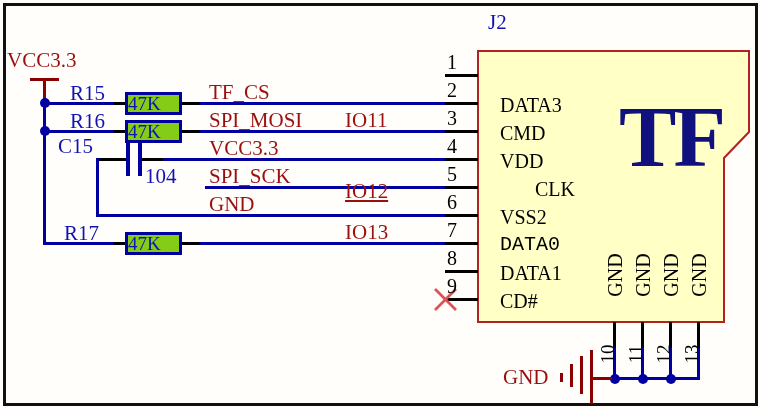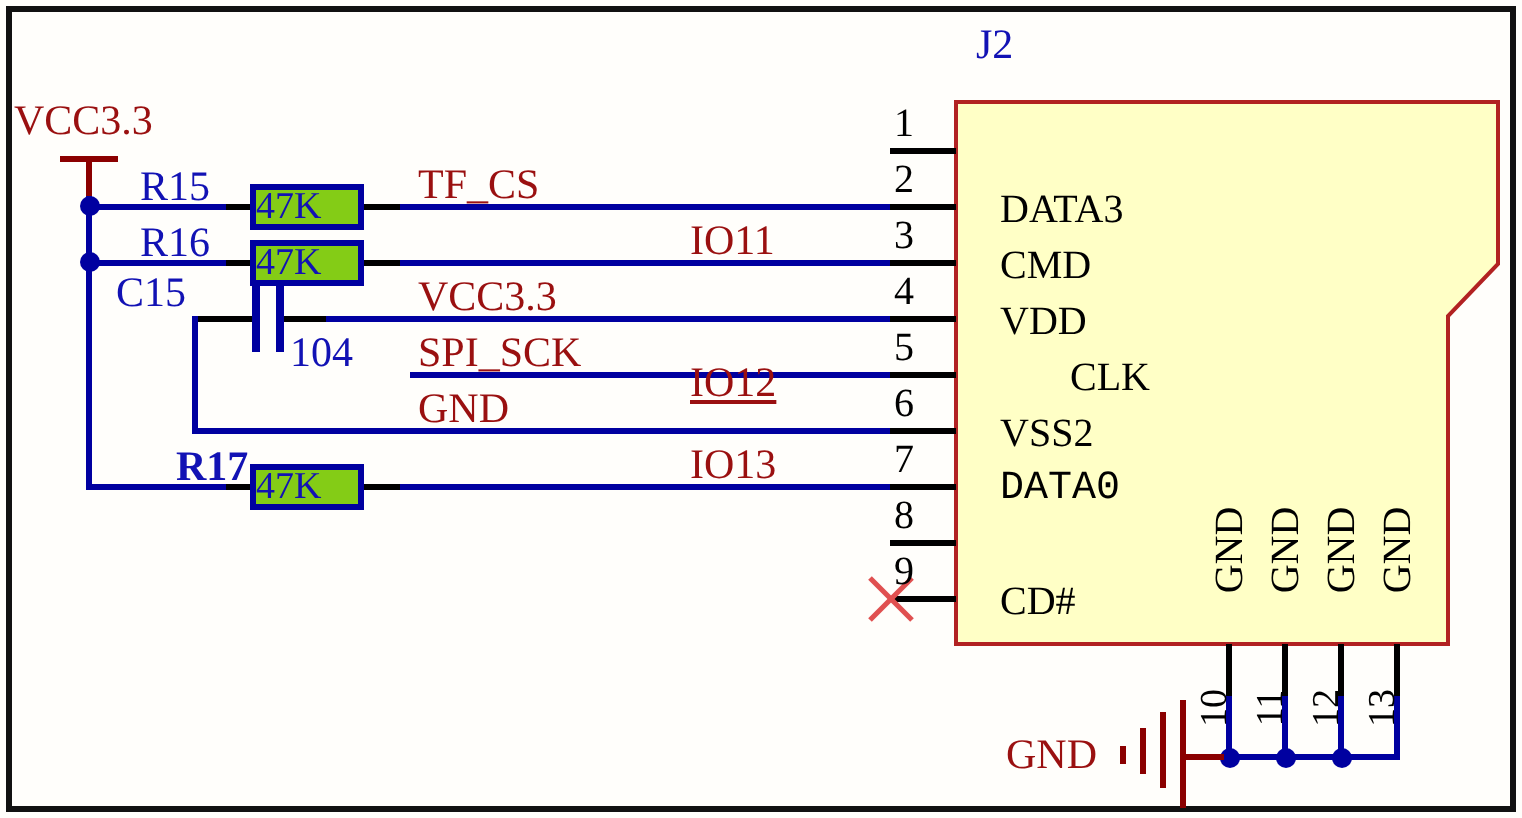--- a/index.html
+++ b/index.html
@@ -28,20 +28,21 @@
 </style>
 </head>
 <body>
 
 <div id="canvas">
   <div id="frame"></div>
 
   <svg style="position:absolute;left:477px;top:50px;" width="274" height="274">
     <polygon points="1,1 272,1 272,82 247,108 247,272 1,272" fill="#FFFFC6" stroke="#B22222" stroke-width="2"></polygon>
   </svg>
+  <div id="tfname">TF</div>
   <div class="lblB" style="left:488px;top:12px;">J2</div>
 
   <div class="lblR" style="left:7px;top:50px;">VCC3.3</div>
   <div class="wr" style="left:30px;top:78px;width:29px;height:3px;"></div>
   <div class="wr" style="left:43px;top:81px;width:3px;height:17px;"></div>
 
   <div class="wb" style="left:43px;top:98px;width:3px;height:146px;"></div>
   <div class="dot" style="left:40px;top:98px;"></div>
   <div class="dot" style="left:40px;top:126px;"></div>
 
@@ -52,20 +53,21 @@
   <div class="wk" style="left:182px;top:102px;width:18px;height:3px;"></div>
   <div class="wb" style="left:200px;top:102px;width:245px;height:3px;"></div>
   <div class="lblR" style="left:209px;top:82px;">TF_CS</div>
 
   <div class="wb" style="left:46px;top:130px;width:67px;height:3px;"></div>
   <div class="wk" style="left:113px;top:130px;width:12px;height:3px;"></div>
   <div class="rbox" style="top:120px;">47K</div>
   <div class="lblB" style="left:70px;top:111px;">R16</div>
   <div class="wk" style="left:182px;top:130px;width:18px;height:3px;"></div>
   <div class="wb" style="left:200px;top:130px;width:245px;height:3px;"></div>
+  <div class="lblR" style="left:209px;top:110px;">SPI_MOSI</div>
   <div class="lblR" style="left:345px;top:110px;">IO11</div>
 
   <div class="lblB" style="left:58px;top:136px;">C15</div>
   <div class="lblB" style="left:145px;top:166px;">104</div>
   <div class="wk" style="left:99px;top:158px;width:27px;height:3px;"></div>
   <div class="plate" style="left:126px;"></div>
   <div class="plate" style="left:138px;"></div>
   <div class="wk" style="left:142px;top:158px;width:21px;height:3px;"></div>
 
   <div class="wb" style="left:163px;top:158px;width:282px;height:3px;"></div>
@@ -75,21 +77,21 @@
   <div class="lblR" style="left:209px;top:166px;">SPI_SCK</div>
   <div class="lblR" style="left:345px;top:181px;text-decoration:underline;">IO12</div>
 
   <div class="wb" style="left:96px;top:158px;width:3px;height:58px;"></div>
   <div class="wb" style="left:96px;top:214px;width:349px;height:3px;"></div>
   <div class="lblR" style="left:209px;top:194px;">GND</div>
 
   <div class="wb" style="left:43px;top:242px;width:70px;height:3px;"></div>
   <div class="wk" style="left:113px;top:242px;width:12px;height:3px;"></div>
   <div class="rbox" style="top:232px;">47K</div>
-  <div class="lblB" style="left:88px;top:223px;font-weight:bold;">R17</div>
+  <div class="lblB" style="left:64px;top:223px;">R17</div>
   <div class="wk" style="left:182px;top:242px;width:18px;height:3px;"></div>
   <div class="wb" style="left:200px;top:242px;width:245px;height:3px;"></div>
   <div class="lblR" style="left:345px;top:222px;">IO13</div>
 
   <div class="wk" style="left:445px;top:74px;width:33px;height:3px;"></div>
   <div class="wk" style="left:445px;top:102px;width:33px;height:3px;"></div>
   <div class="wk" style="left:445px;top:130px;width:33px;height:3px;"></div>
   <div class="wk" style="left:445px;top:158px;width:33px;height:3px;"></div>
   <div class="wk" style="left:445px;top:186px;width:33px;height:3px;"></div>
   <div class="wk" style="left:445px;top:214px;width:33px;height:3px;"></div>
@@ -111,20 +113,21 @@
   <div class="pinnum" style="top:220px;">7</div>
   <div class="pinnum" style="top:248px;">8</div>
   <div class="pinnum" style="top:276px;">9</div>
 
   <div class="pinname" style="top:93px;">DATA3</div>
   <div class="pinname" style="top:121px;text-align:center;">CMD</div>
   <div class="pinname" style="top:149px;">VDD</div>
   <div class="pinname" style="top:177px;margin-left:35px;">CLK</div>
   <div class="pinname" style="top:205px;">VSS2</div>
   <div class="pinname" style="top:233px;font-family:Liberation Mono, monospace;">DATA0</div>
+  <div class="pinname" style="top:261px;">DATA1</div>
   <div class="pinname" style="top:289px;">CD#</div>
 
   <div class="gndname" style="left:583px;">GND</div>
   <div class="gndname" style="left:611px;">GND</div>
   <div class="gndname" style="left:639px;">GND</div>
   <div class="gndname" style="left:667px;">GND</div>
 
   <div class="wk" style="left:613px;top:322px;width:3px;height:26px;"></div>
   <div class="wk" style="left:641px;top:322px;width:3px;height:26px;"></div>
   <div class="wk" style="left:669px;top:322px;width:3px;height:26px;"></div>

